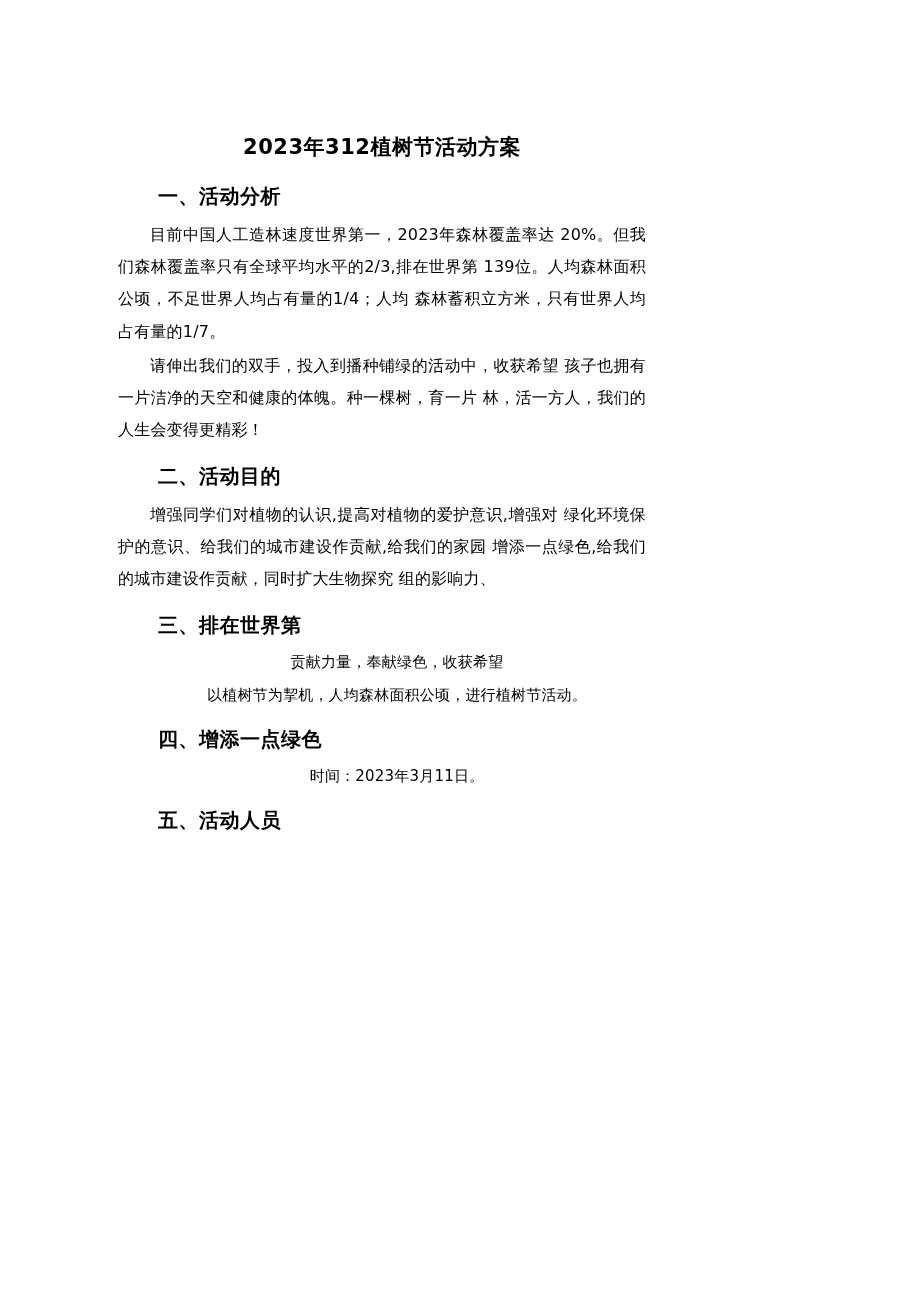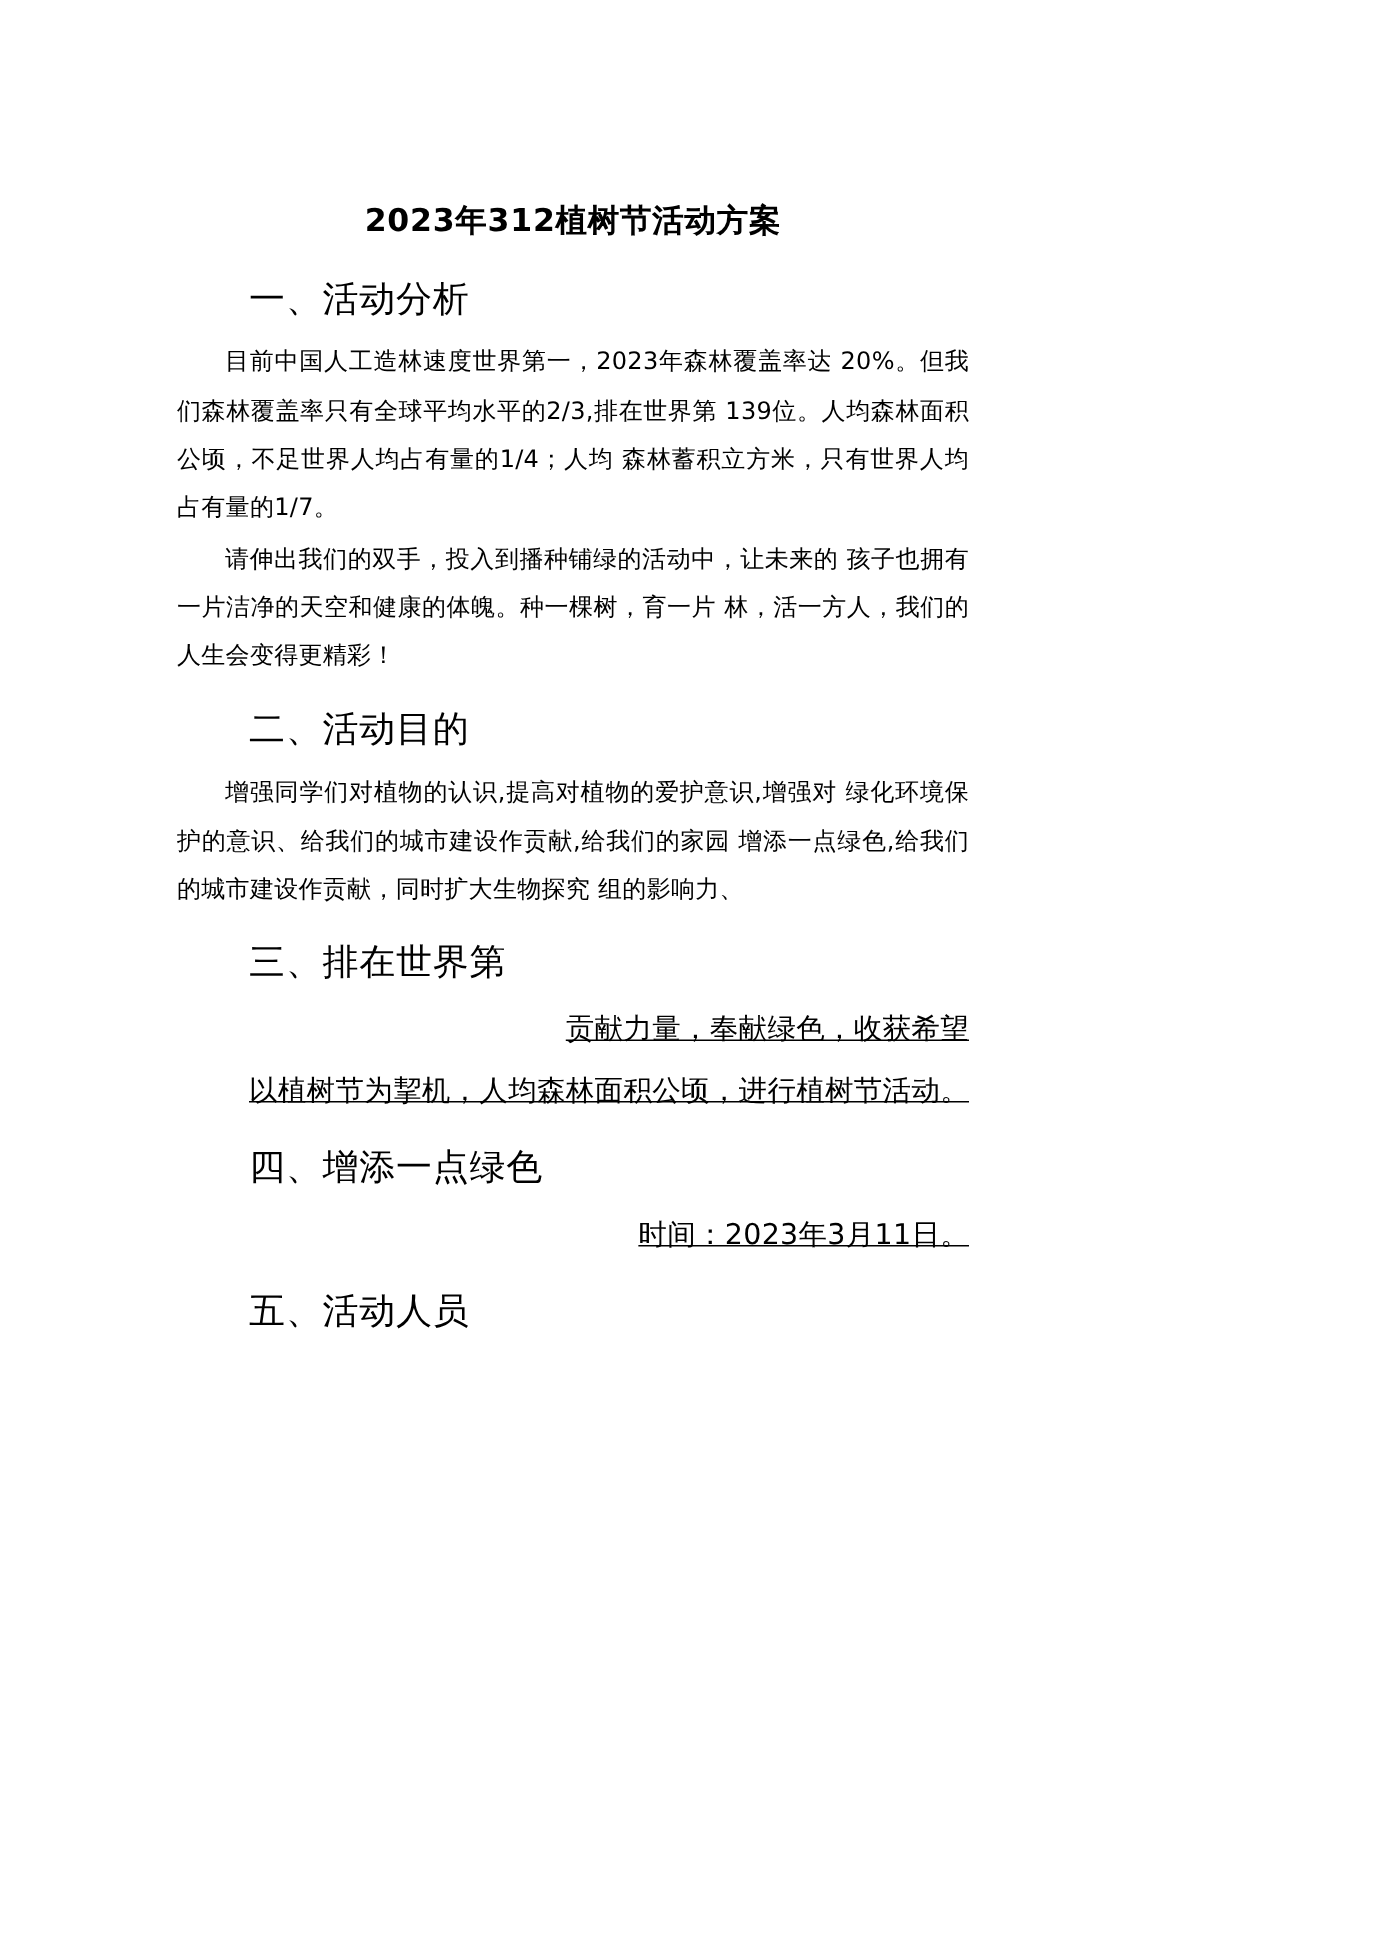--- a/index.html
+++ b/index.html
@@ -24,55 +24,54 @@
   }
   .doc-title {
     text-align: center;
     font-size: 21px;
     font-weight: 700;
     letter-spacing: 0.5px;
     margin: 0 0 14px 0;
     line-height: 1.6;
   }
   .heading {
-    font-size: 24px;
-    font-weight: 400;
+    font-size: 20px;
+    font-weight: 700;
     margin: 12px 0 6px 0;
     text-indent: 2em;
     line-height: 1.7;
     letter-spacing: 0.5px;
   }
   .para {
     font-size: 16px;
     line-height: 2.02;
     margin: 0 0 2px 0;
     text-indent: 2em;
     text-align: justify;
     letter-spacing: 0.2px;
   }
   .para-noindent {
-    font-size: 19px;
+    font-size: 15px;
     line-height: 1.95;
     margin: 0 0 4px 0;
     text-indent: 2em;
-    text-align: right;
+    text-align: center;
     letter-spacing: 0.2px;
-    text-decoration: underline;
   }
 </style>
 </head>
 <body>
 
 <div class="page">
 
   <h1 class="doc-title">2023年312植树节活动方案</h1>
 
   <h2 class="heading">一、活动分析</h2>
   <p class="para">目前中国人工造林速度世界第一，2023年森林覆盖率达 20%。但我们森林覆盖率只有全球平均水平的2/3,排在世界第 139位。人均森林面积公顷，不足世界人均占有量的1/4；人均 森林蓄积立方米，只有世界人均占有量的1/7。</p>
-  <p class="para">请伸出我们的双手，投入到播种铺绿的活动中，让未来的 孩子也拥有一片洁净的天空和健康的体魄。种一棵树，育一片 林，活一方人，我们的人生会变得更精彩！</p>
+  <p class="para">请伸出我们的双手，投入到播种铺绿的活动中，收获希望 孩子也拥有一片洁净的天空和健康的体魄。种一棵树，育一片 林，活一方人，我们的人生会变得更精彩！</p>
 
   <h2 class="heading">二、活动目的</h2>
   <p class="para">增强同学们对植物的认识,提高对植物的爱护意识,增强对    绿化环境保护的意识、给我们的城市建设作贡献,给我们的家园 增添一点绿色,给我们的城市建设作贡献，同时扩大生物探究 组的影响力、</p>
 
   <h2 class="heading">三、排在世界第</h2>
   <p class="para-noindent">贡献力量，奉献绿色，收获希望</p>
   <p class="para-noindent">以植树节为挈机，人均森林面积公顷，进行植树节活动。</p>
 
   <h2 class="heading">四、增添一点绿色</h2>
   <p class="para-noindent">时间：2023年3月11日。</p>

